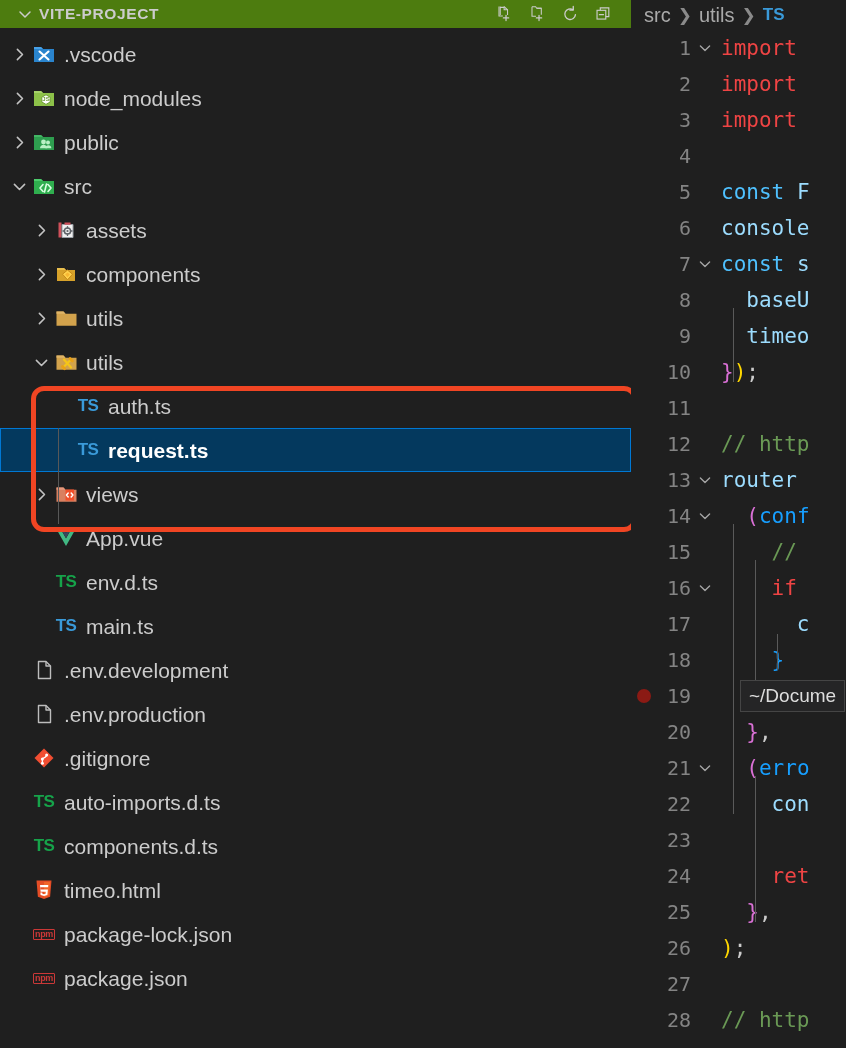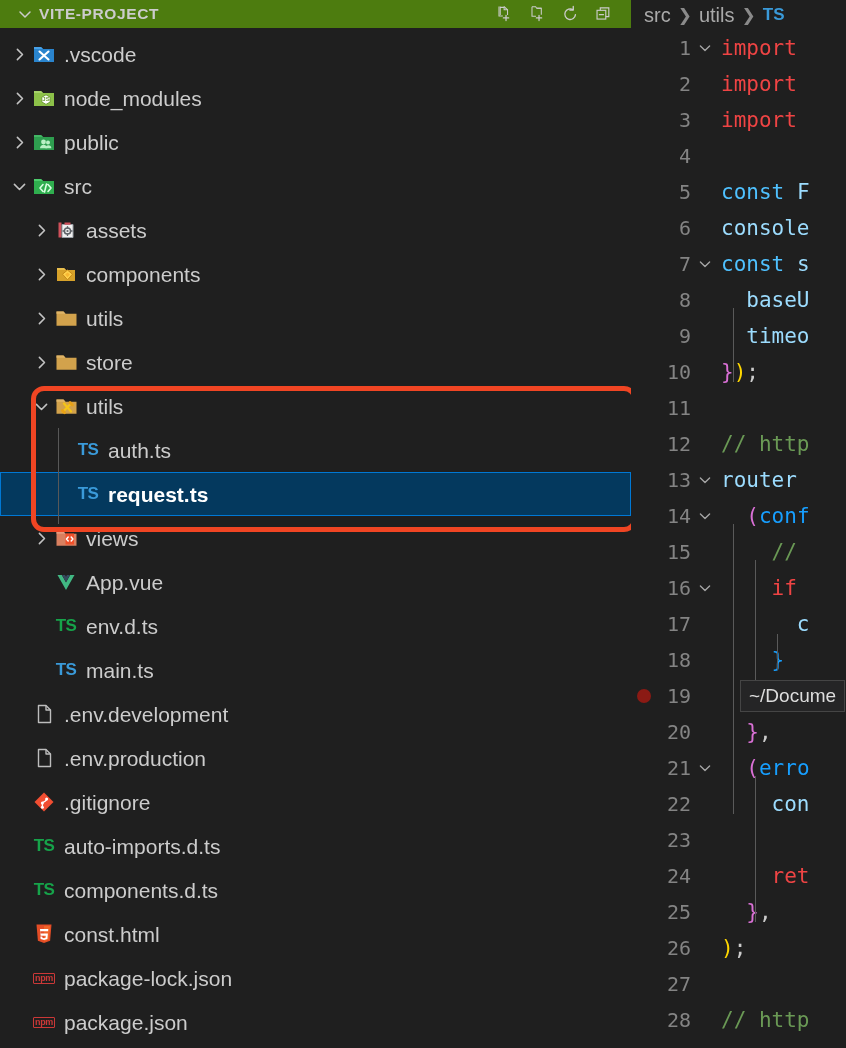--- a/index.html
+++ b/index.html
@@ -399,35 +399,20 @@
               <path d="M2.5 5.5h7l2 2.2h11v12H2.5z" fill="#d2a24c"></path>
               <path d="M2.5 5.5h7l2 2.2H2.5z" fill="#dfb468"></path>
             </svg>
           </span>
           <span class="label">utils</span>
         </div>
         <div class="row">
           <span style="display: inline-block; flex: 0 0 30px; height: 1px;"></span>
           <span class="twisty">
             <svg width="17" height="17" viewBox="0 0 16 16">
-              <path d="M6 3.2 L10.8 8 L6 12.8" stroke="#c3c3c3" stroke-width="1.45" fill="none" stroke-linecap="round" stroke-linejoin="round"></path>
-            </svg>
-          </span>
-          <span class="ficon">
-            <svg width="24" height="24" viewBox="0 0 24 24">
-              <path d="M2.5 5.5h7l2 2.2h11v12H2.5z" fill="#d2a24c"></path>
-              <path d="M2.5 5.5h7l2 2.2H2.5z" fill="#dfb468"></path>
-            </svg>
-          </span>
-          <span class="label">store</span>
-        </div>
-        <div class="row">
-          <span style="display: inline-block; flex: 0 0 30px; height: 1px;"></span>
-          <span class="twisty">
-            <svg width="17" height="17" viewBox="0 0 16 16">
               <path d="M3.2 6 L8 10.8 L12.8 6" stroke="#c3c3c3" stroke-width="1.45" fill="none" stroke-linecap="round" stroke-linejoin="round"></path>
             </svg>
           </span>
           <span class="ficon">
             <svg width="24" height="24" viewBox="0 0 24 24">
               <path d="M2.5 5.5h7l2 2.2h11v12H2.5z" fill="#d2a24c"></path>
               <path d="M2.5 5.5h7l2 2.2H2.5z" fill="#dfb468"></path>
               <path d="M9 17.8l7.5-7.8M10 9.5l7 8" stroke="#f5c518" stroke-width="2.3" stroke-linecap="round"></path>
               <path d="M8.4 16.6l2.2 2.2M16 8.6l2.4 2.4" stroke="#e8a117" stroke-width="2.8" stroke-linecap="round"></path>
             </svg>
@@ -549,21 +534,21 @@
         <div class="row">
           <span style="display: inline-block; flex: 0 0 8px; height: 1px;"></span>
           <span class="twisty empty"></span>
           <span class="ficon">
             <svg width="24" height="24" viewBox="0 0 24 24">
               <path d="M4.5 2.5h15l-1.4 16.2L12 21l-6.1-2.3z" fill="#e44d26"></path>
               <path d="M12 4v15.4l4.9-1.9 1.2-13.5z" fill="#f16529"></path>
               <path d="M8 7h8.3l-.2 2.2H8.4l.2 2.3h7.3l-.5 5.6-3.4 1-3.4-1-.24-2.6h1.9l.12 1.3 1.6.5 1.6-.5.2-2H8.6z" fill="#ffffff"></path>
             </svg>
           </span>
-          <span class="label">const.html</span>
+          <span class="label">timeo.html</span>
         </div>
         <div class="row">
           <span style="display: inline-block; flex: 0 0 8px; height: 1px;"></span>
           <span class="twisty empty"></span>
           <span class="ficon">
             <span class="npm-badge">npm</span>
           </span>
           <span class="label">package-lock.json</span>
         </div>
         <div class="row">

